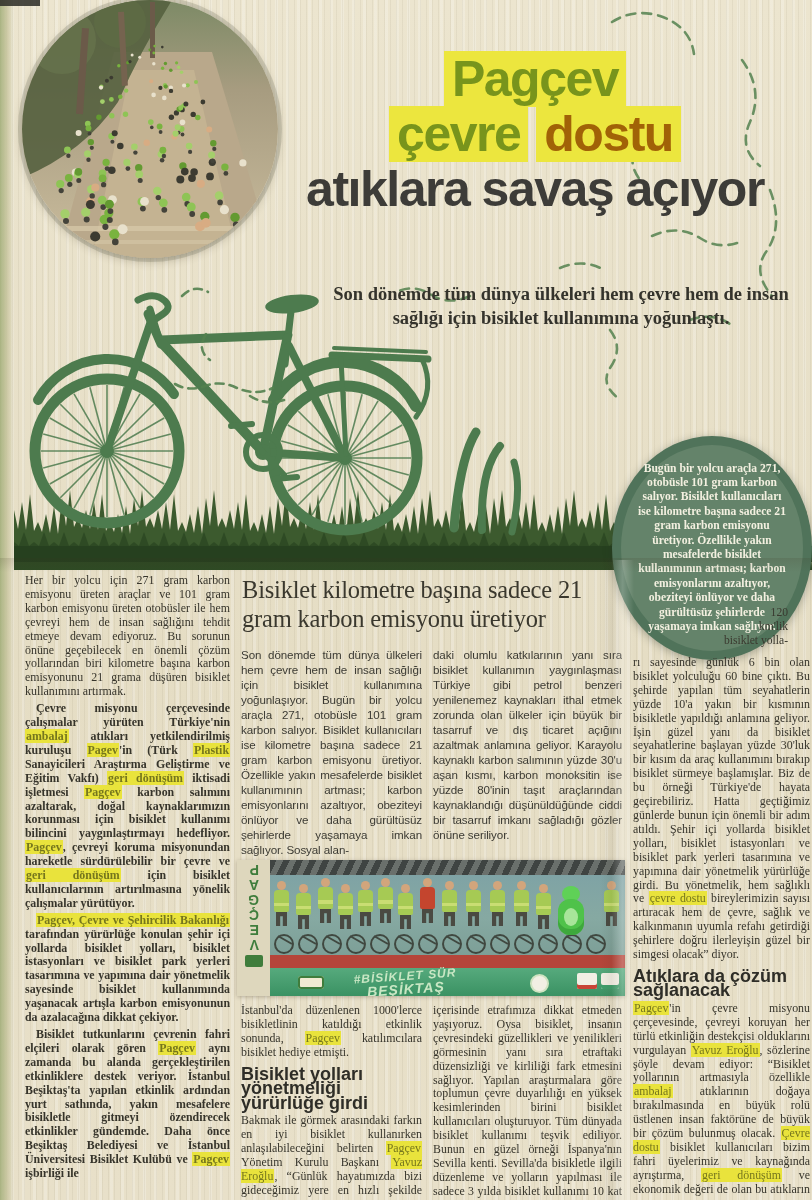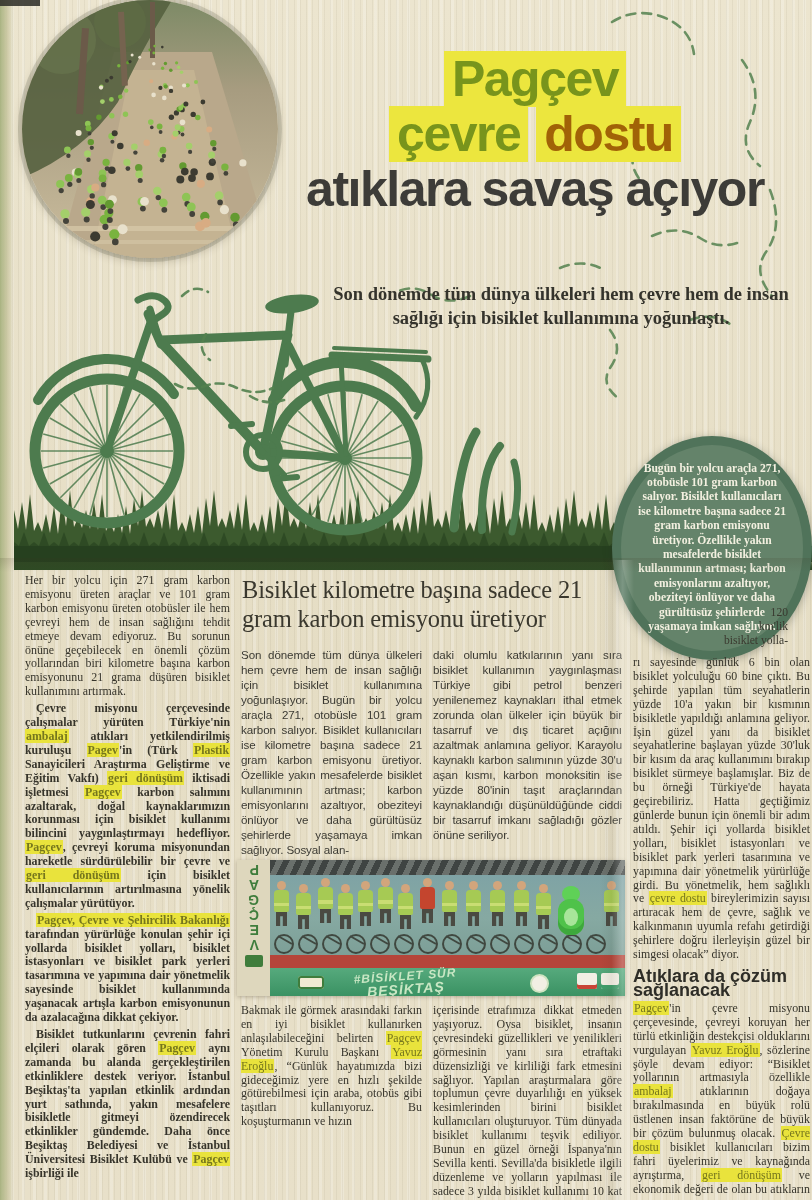--- a/index.html
+++ b/index.html
@@ -549,20 +549,24 @@
         <div class="sp-logo-left"></div>
         <div class="sp-logo-round"></div>
         <div class="sp-logo-box1"></div>
         <div class="sp-logo-box2"></div>
       </div>
     </div>
   </div>
 
   <div class="col serif-col" style="left:241px;top:1004px;width:181px;height:194px;">
     <div>
+        <p>İstanbul'da düzenlenen 1000'lerce bisikletlinin katıldığı etkinlik sonunda, <mark>Pagçev</mark> katılımcılara bisiklet hediye etmişti.</p>
+      </div>
+    <div class="subhead">Bisiklet yolları yönetmeliği yürürlüğe girdi</div>
+    <div>
         <p>Bakmak ile görmek arasındaki farkın en iyi bisiklet kullanırken anlaşılabileceğini belirten <mark>Pagçev</mark> Yönetim Kurulu Başkanı <mark>Yavuz Eroğlu</mark>, “Günlük hayatımızda bizi gideceğimiz yere en hızlı şekilde götürebilmesi için araba, otobüs gibi taşıtları kullanıyoruz. Bu koşuşturmanın ve hızın</p>
       </div>
   </div>
   <div class="col serif-col" style="left:433px;top:1004px;width:189px;height:194px;">
       <p>içerisinde etrafımıza dikkat etmeden yaşıyoruz. Oysa bisiklet, insanın çevresindeki güzellikleri ve yenilikleri görmesinin yanı sıra etraftaki düzensizliği ve kirliliği fark etmesini sağlıyor. Yapılan araştırmalara göre toplumun çevre duyarlılığı en yüksek kesimlerinden birini bisiklet kullanıcıları oluşturuyor. Tüm dünyada bisiklet kullanımı teşvik ediliyor. Bunun en güzel örneği İspanya'nın Sevilla kenti. Sevilla'da bisikletle ilgili düzenleme ve yolların yapılması ile sadece 3 yılda bisiklet kullanımı 10 kat arttı. Bu aşamada şehirde</p>
     </div>
 
   <div class="col serif-col" style="left:633px;top:656px;width:177px;height:542px;">
     <div>
         <p>rı sayesinde günlük 6 bin olan bisiklet yolculuğu 60 bine çıktı. Bu şehirde yapılan tüm seyahatlerin yüzde 10'a yakın bir kısmının bisikletle yapıldığı anlamına geliyor. İşin güzel yanı da bisiklet seyahatlerine başlayan yüzde 30'luk bir kısım da araç kullanımını bırakıp bisiklet sürmeye başlamışlar. Biz de bu örneği Türkiye'de hayata geçirebiliriz. Hatta geçtiğimiz günlerde bunun için önemli bir adım atıldı. Şehir içi yollarda bisiklet yolları, bisiklet istasyonları ve bisiklet park yerleri tasarımına ve yapımına dair yönetmelik yürürlüğe girdi. Bu yönetmelik, hem sağlıklı ve <mark>çevre dostu</mark> bireylerimizin sayısı artıracak hem de çevre, sağlık ve kalkınmanın uyumla refahı getirdiği şehirlere doğru ilerleyişin güzel bir simgesi olacak” diyor.</p>

